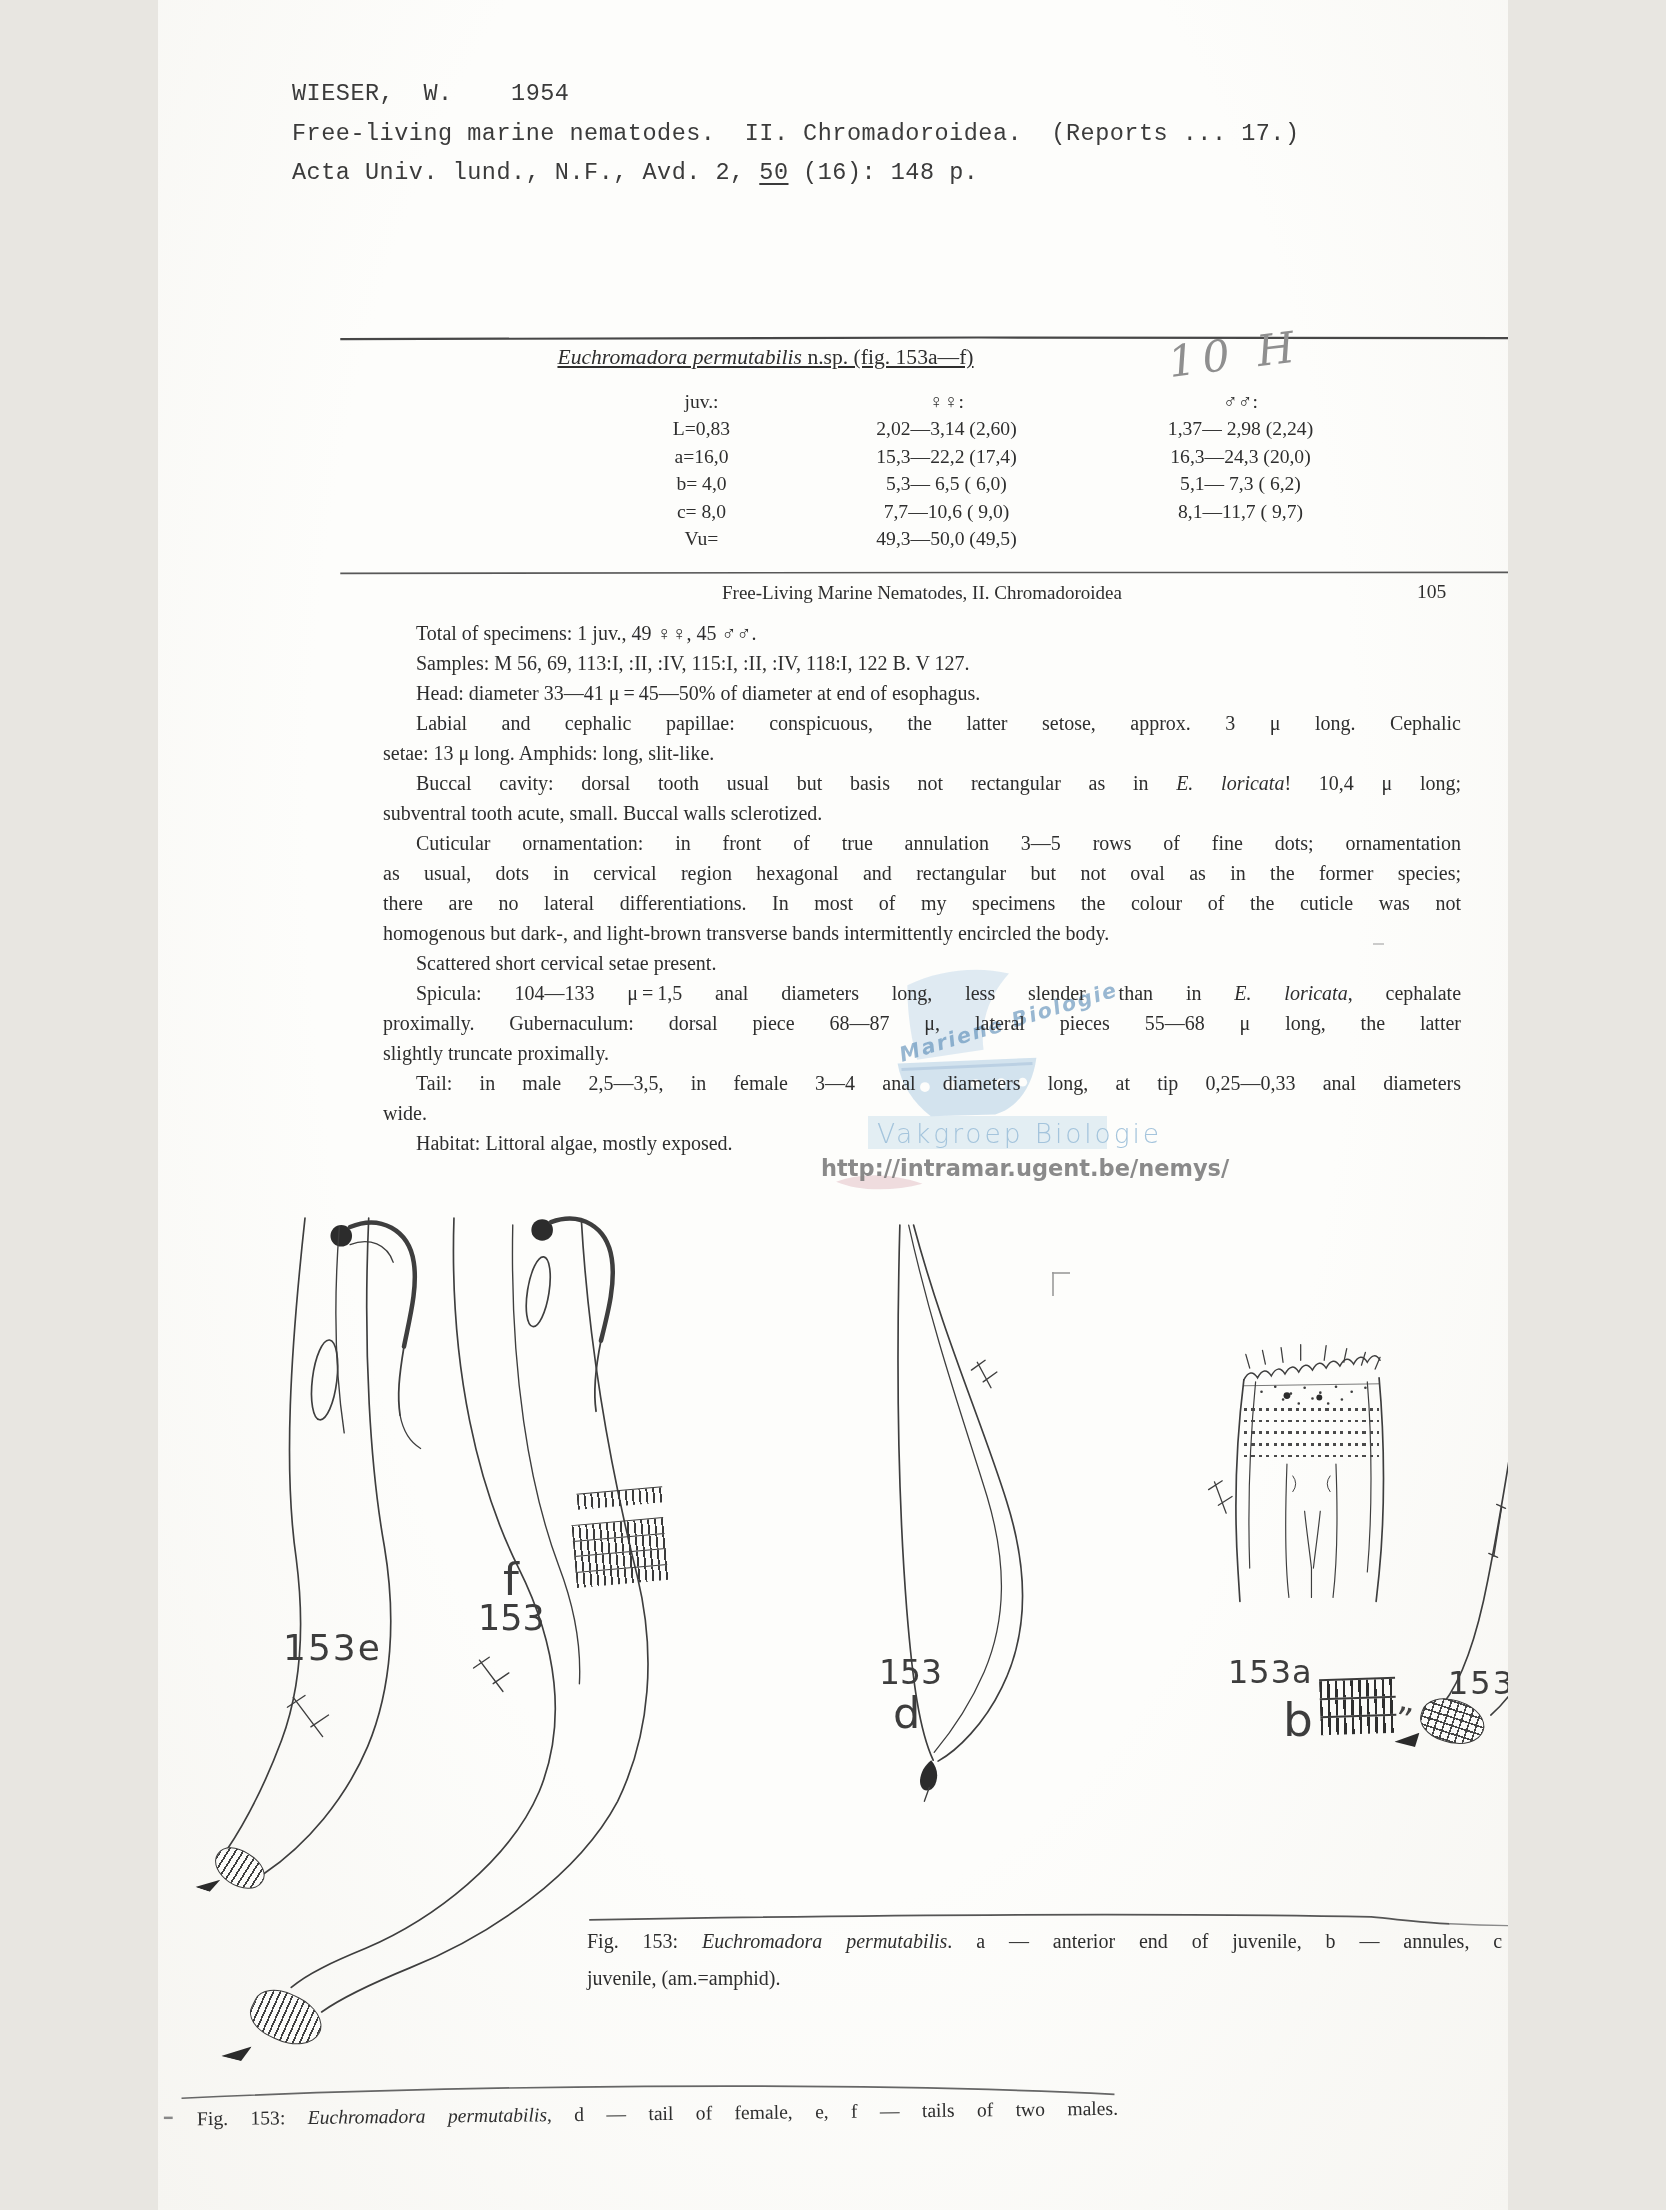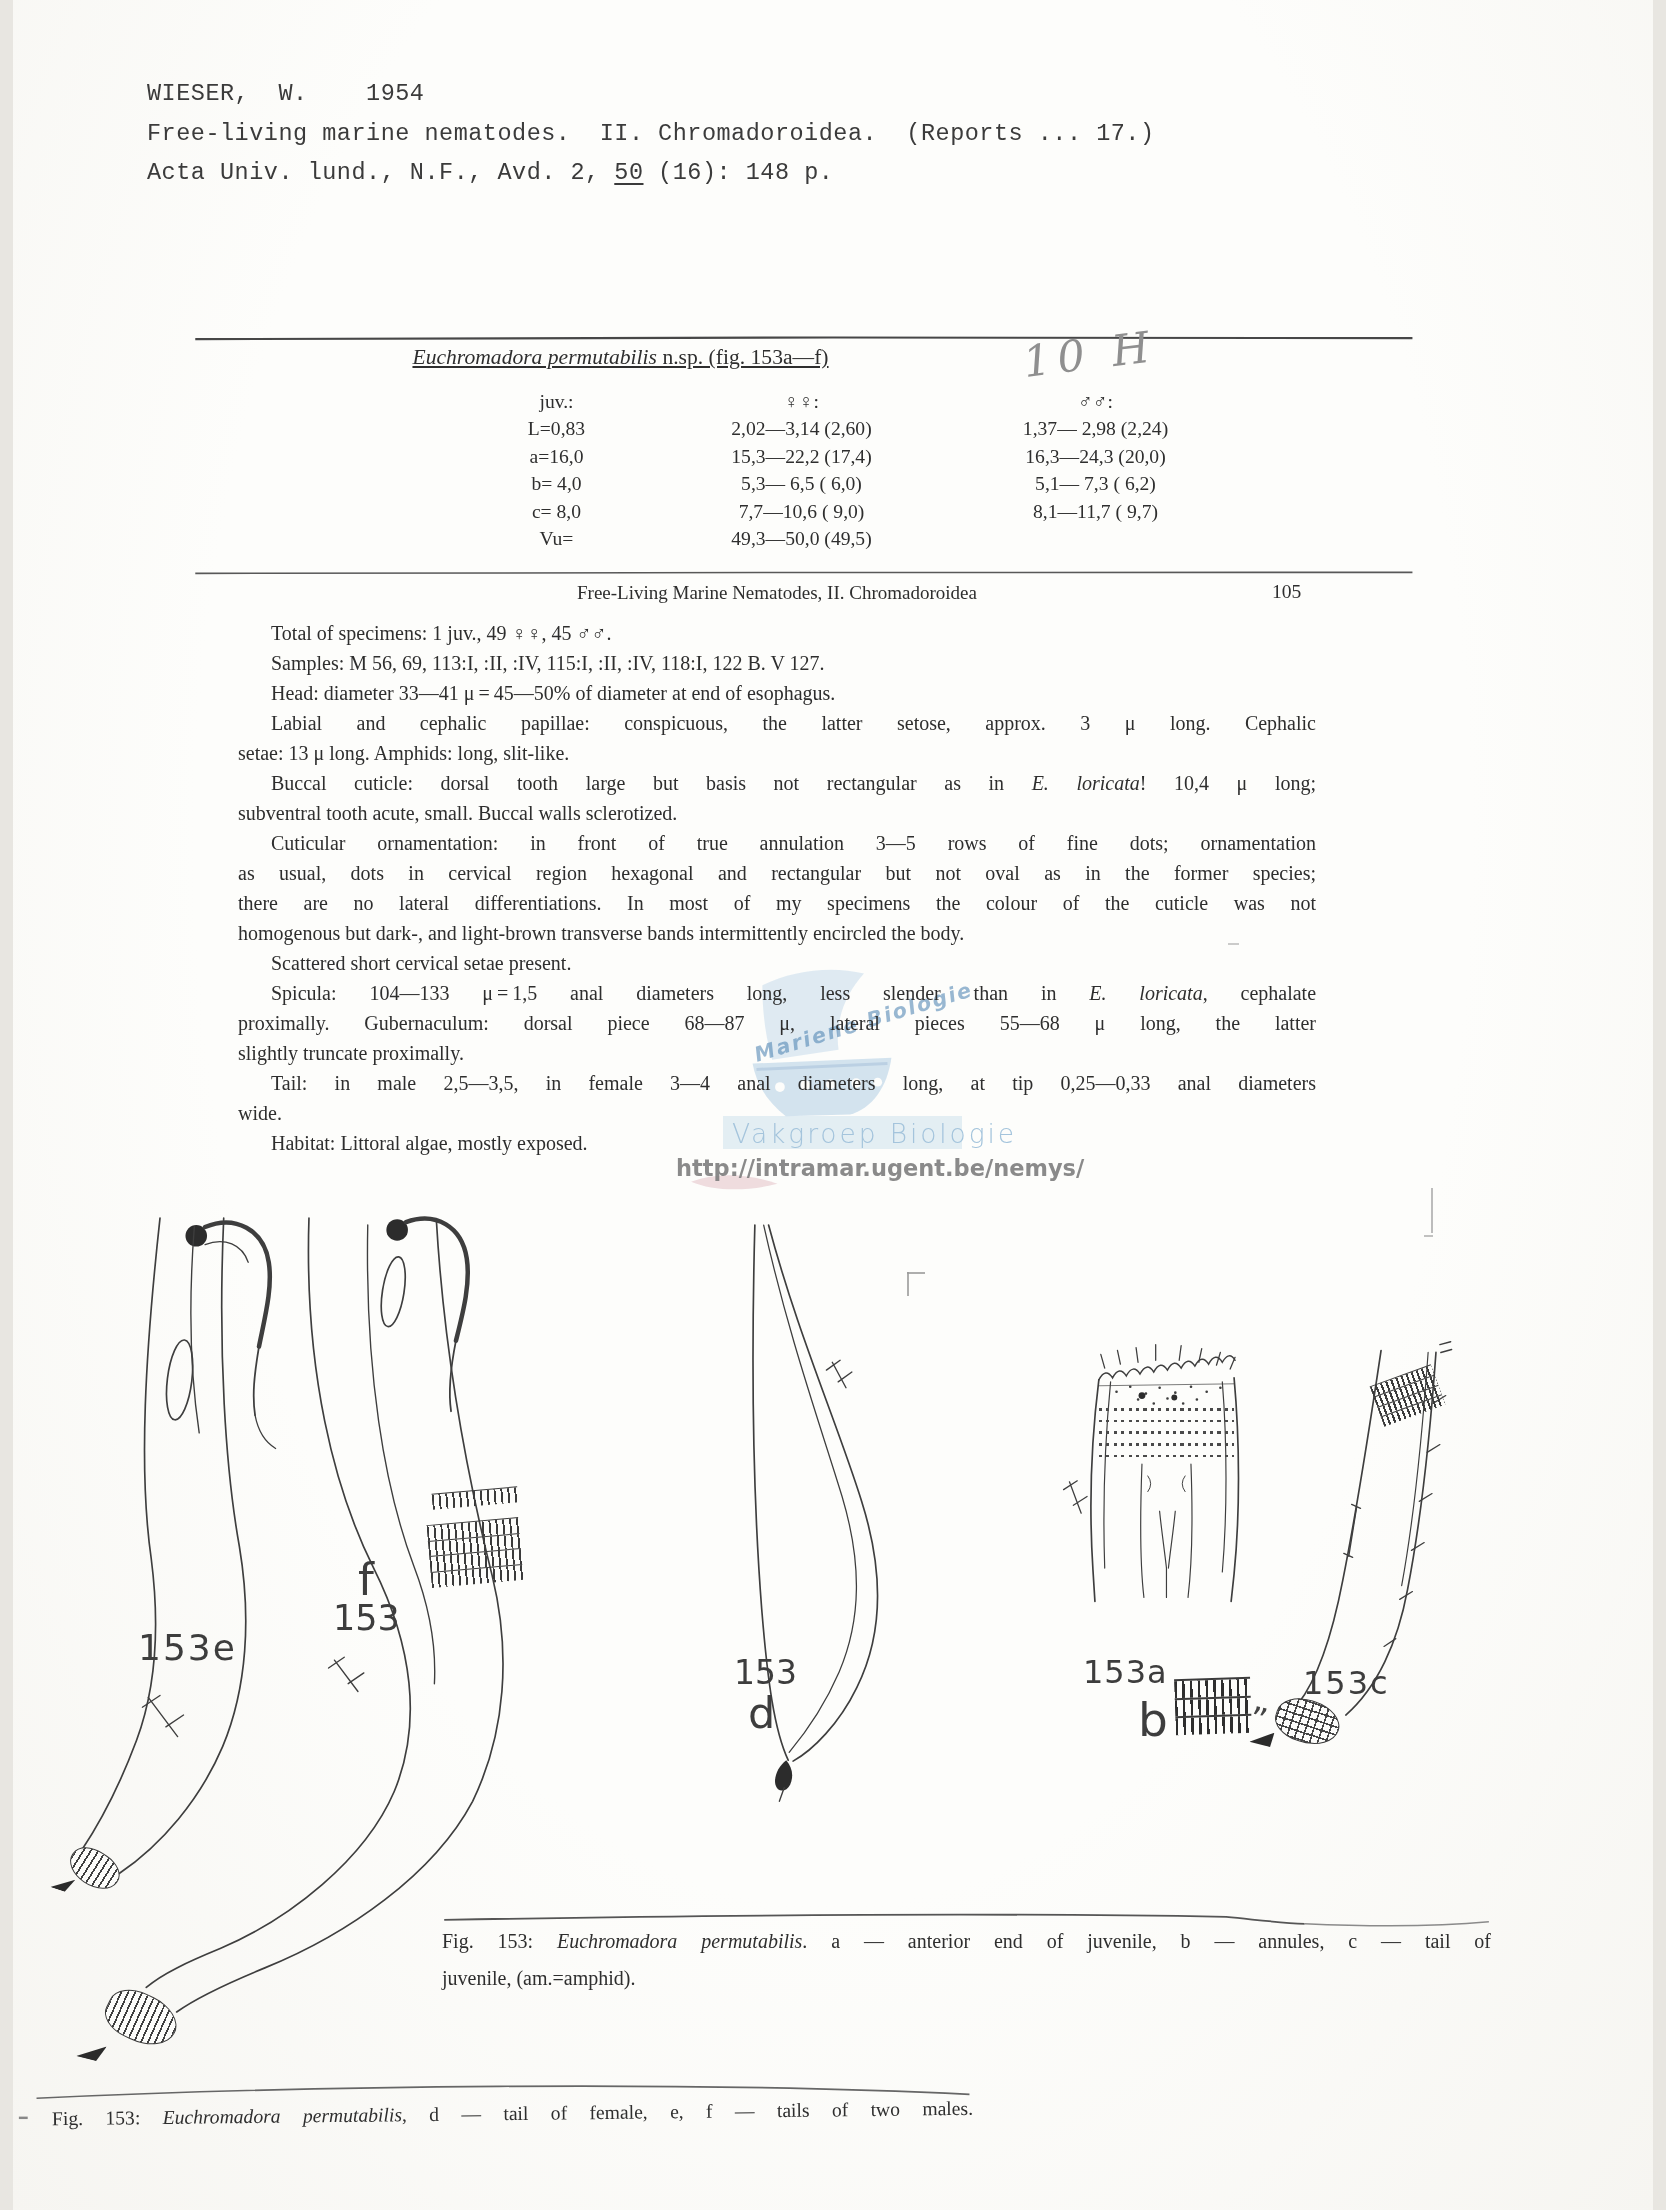--- a/index.html
+++ b/index.html
@@ -1,16 +1,16 @@
 <!DOCTYPE html>
 <html><head>
 <meta charset="utf-8">
 <style>
   html,body{margin:0;padding:0;background:#e8e6e1;}
-  .page{position:relative;width:1640px;height:2210px;margin:0 auto;overflow:hidden;
+  .page{position:relative;width:1350px;height:2210px;margin:0 auto;overflow:hidden;
         background:radial-gradient(ellipse at 50% 38%, #fdfdfb 55%, #f6f5f1 100%);
         font-family:"Liberation Serif","DejaVu Serif","DejaVu Sans",serif;color:#2e2e2e;}
   
   .cite{position:absolute;left:134px;font-family:"Liberation Mono","DejaVu Sans Mono",monospace;
         font-size:23.5px;color:#3b3b3b;letter-spacing:0.5px;white-space:pre;z-index:2;}
   .cl1{top:80px}.cl2{top:120px}.cl3{top:159px}
   .cite u{text-underline-offset:3.9px;}
   
   .species{position:absolute;left:274px;top:345px;width:667px;text-align:center;font-size:21.6px;z-index:2;text-decoration:underline;}
   .handwrite{position:absolute;left:1010px;top:329px;font-family:"DejaVu Serif",serif;font-style:italic;
@@ -108,21 +108,21 @@
 
   <div class="runhead">Free-Living Marine Nematodes, II. Chromadoroidea</div>
   <div class="pagenum">105</div>
 
   <div class="bodytext" id="bodytext">
       <div class="bline ind"><span>Total of specimens: 1 juv., 49 ♀♀, 45 ♂♂.</span></div>
       <div class="bline ind"><span>Samples: M 56, 69, 113:I, :II, :IV, 115:I, :II, :IV, 118:I, 122 B. V 127.</span></div>
       <div class="bline ind"><span>Head: diameter 33—41 μ = 45—50% of diameter at end of esophagus.</span></div>
       <div class="bline ind just"><span>Labial and cephalic papillae: conspicuous, the latter setose, approx. 3 μ long. Cephalic</span></div>
       <div class="bline"><span>setae: 13 μ long. Amphids: long, slit-like.</span></div>
-      <div class="bline ind just"><span>Buccal cuticle: dorsal tooth large but basis not rectangular as in </span><i>E. loricata</i><span>! 10,4 μ long;</span></div>
+      <div class="bline ind just"><span>Buccal cavity: dorsal tooth usual but basis not rectangular as in </span><i>E. loricata</i><span>! 10,4 μ long;</span></div>
       <div class="bline"><span>subventral tooth acute, small. Buccal walls sclerotized.</span></div>
       <div class="bline ind just"><span>Cuticular ornamentation: in front of true annulation 3—5 rows of fine dots; ornamentation</span></div>
       <div class="bline just"><span>as usual, dots in cervical region hexagonal and rectangular but not oval as in the former species;</span></div>
       <div class="bline just"><span>there are no lateral differentiations. In most of my specimens the colour of the cuticle was not</span></div>
       <div class="bline"><span>homogenous but dark-, and light-brown transverse bands intermittently encircled the body.</span></div>
       <div class="bline ind"><span>Scattered short cervical setae present.</span></div>
       <div class="bline ind just"><span>Spicula: 104—133 μ = 1,5 anal diameters long, less slender than in </span><i>E. loricata</i><span>, cephalate</span></div>
       <div class="bline just"><span>proximally. Gubernaculum: dorsal piece 68—87 μ, lateral pieces 55—68 μ long, the latter</span></div>
       <div class="bline"><span>slightly truncate proximally.</span></div>
       <div class="bline ind just"><span>Tail: in male 2,5—3,5, in female 3—4 anal diameters long, at tip 0,25—0,33 anal diameters</span></div>

